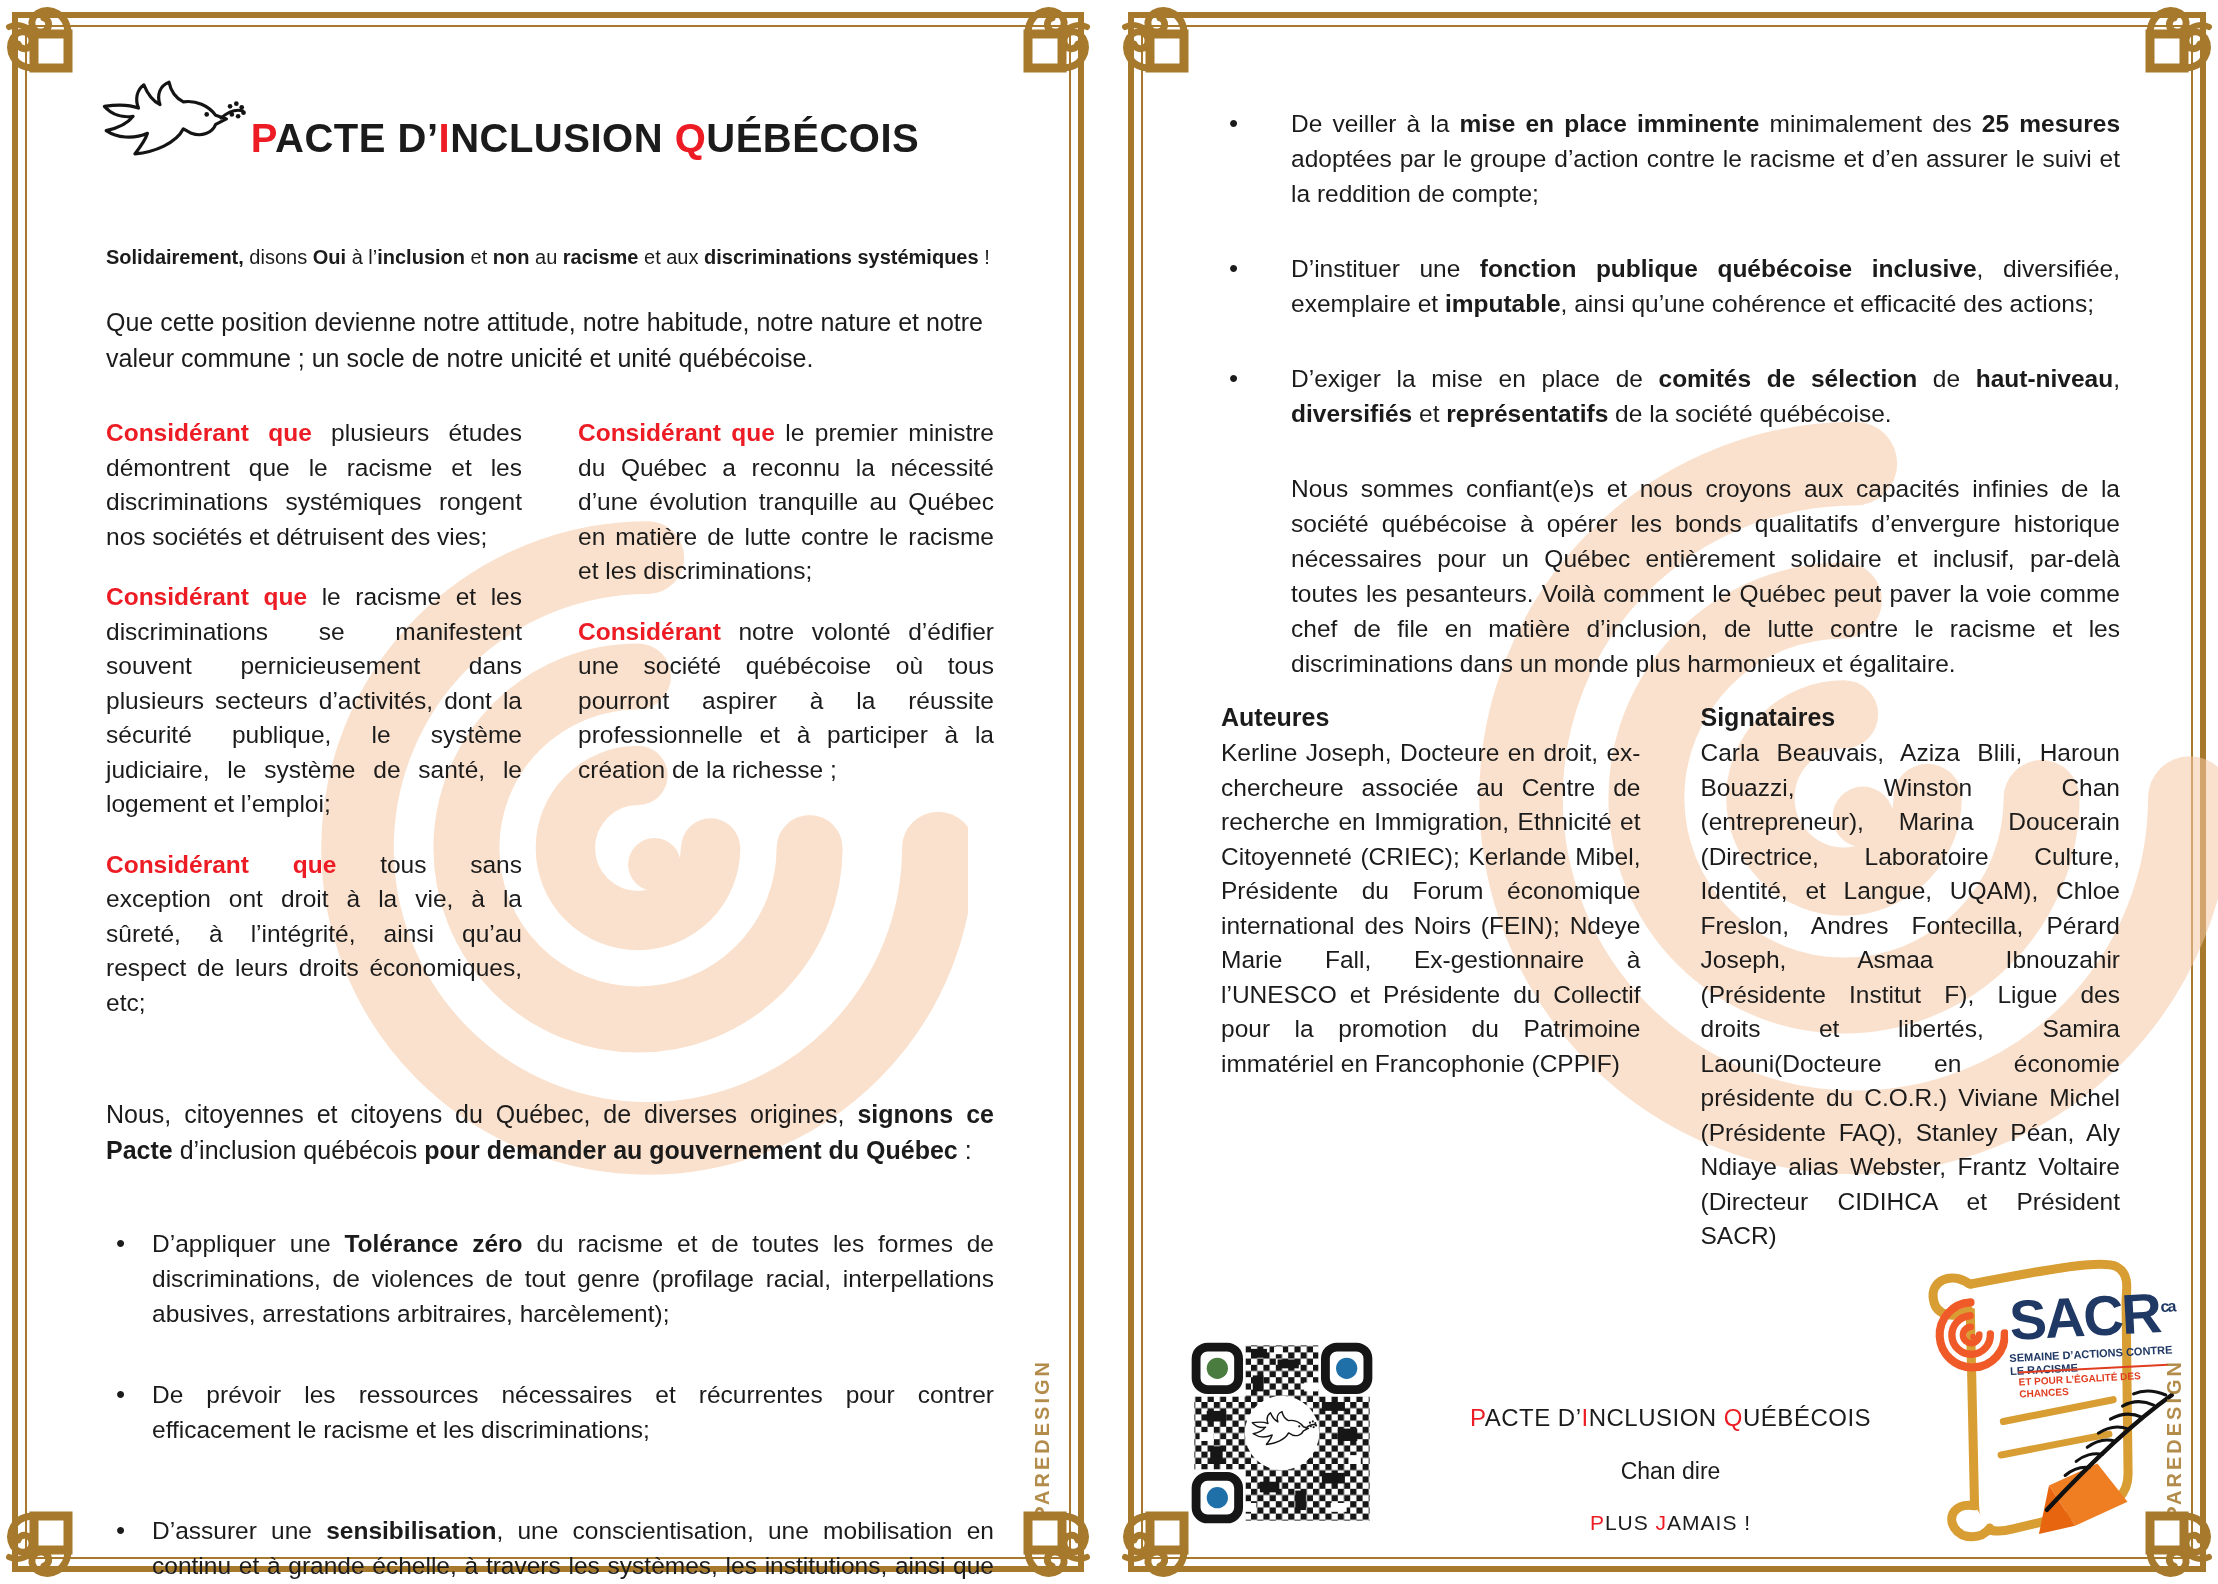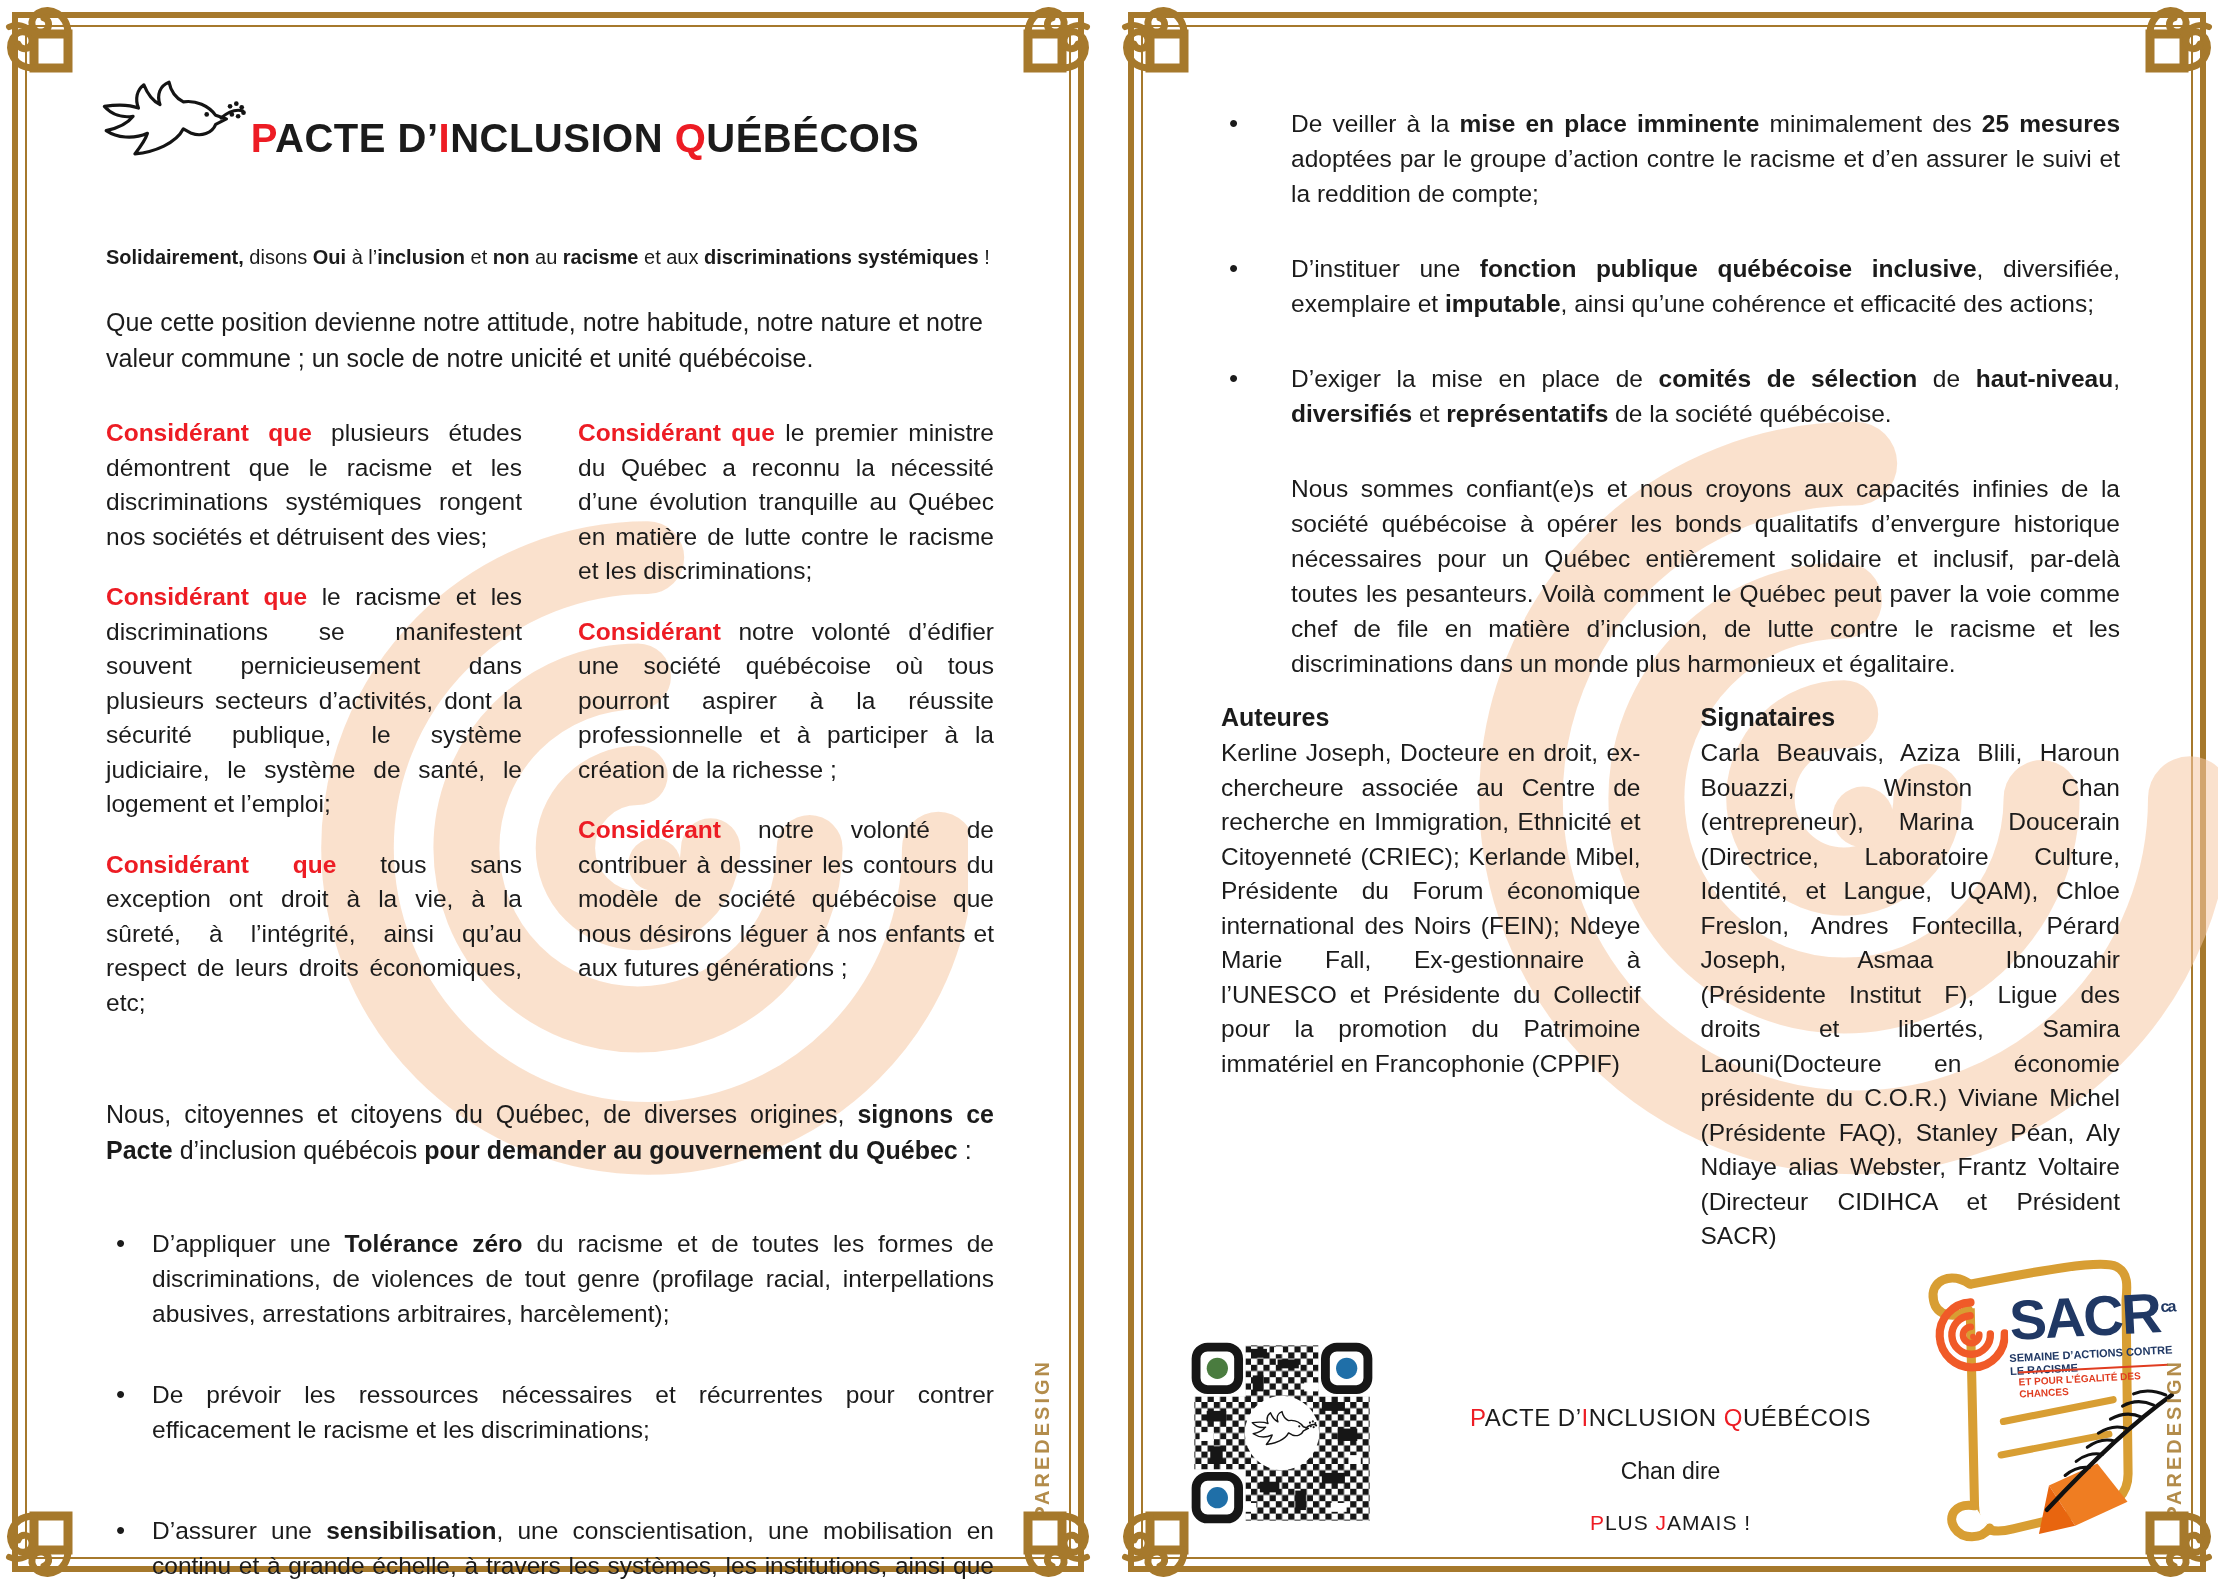--- a/index.html
+++ b/index.html
@@ -150,21 +150,20 @@
 
       <div class="cols">
         <div class="col">
           <p class="considerant rich"><span class="b r">Considérant que </span><span>plusieurs études démontrent que le racisme et les discriminations systémiques rongent nos sociétés et détruisent des vies;</span></p>
           <p class="considerant rich"><span class="b r">Considérant que </span><span>le racisme et les discriminations se manifestent souvent pernicieusement dans plusieurs secteurs d’activités, dont la sécurité publique, le système judiciaire, le système de santé, le logement et l’emploi;</span></p>
           <p class="considerant rich"><span class="b r">Considérant que </span><span>tous sans exception ont droit à la vie, à la sûreté, à l’intégrité, ainsi qu’au respect de leurs droits économiques, etc;</span></p>
         </div>
         <div class="col">
           <p class="considerant rich"><span class="b r">Considérant que </span><span>le premier ministre du Québec a reconnu la nécessité d’une évolution tranquille au Québec en matière de lutte contre le racisme et les discriminations;</span></p>
           <p class="considerant rich"><span class="b r">Considérant </span><span>notre volonté d’édifier une société québécoise où tous pourront aspirer à la réussite professionnelle et à participer à la création de la richesse ;</span></p>
-          <p class="considerant rich"><span class="b r">Considérant </span><span>notre volonté de contribuer à dessiner les contours du modèle de société québécoise que nous désirons léguer à nos enfants et aux futures générations ;</span></p>
         </div>
       </div>
 
       <p class="signons rich"><span>Nous, citoyennes et citoyens du Québec, de diverses origines, </span><span class="b">signons ce Pacte</span><span> d’inclusion québécois </span><span class="b">pour demander au gouvernement du Québec</span><span> :</span></p>
 
       <div class="bullets-left">
         <p class="bullet rich"><span>D’appliquer une </span><span class="b">Tolérance zéro</span><span> du racisme et de toutes les formes de discriminations, de violences de tout genre (profilage racial, interpellations abusives, arrestations arbitraires, harcèlement);</span></p>
         <p class="bullet rich"><span>De prévoir les ressources nécessaires et récurrentes pour contrer efficacement le racisme et les discriminations;</span></p>
         <p class="bullet rich gap"><span>D’assurer une </span><span class="b">sensibilisation</span><span>, une conscientisation, une mobilisation en continu et à grande échelle, à travers les systèmes, les institutions, ainsi que le renforcement des </span></p>
       </div>

